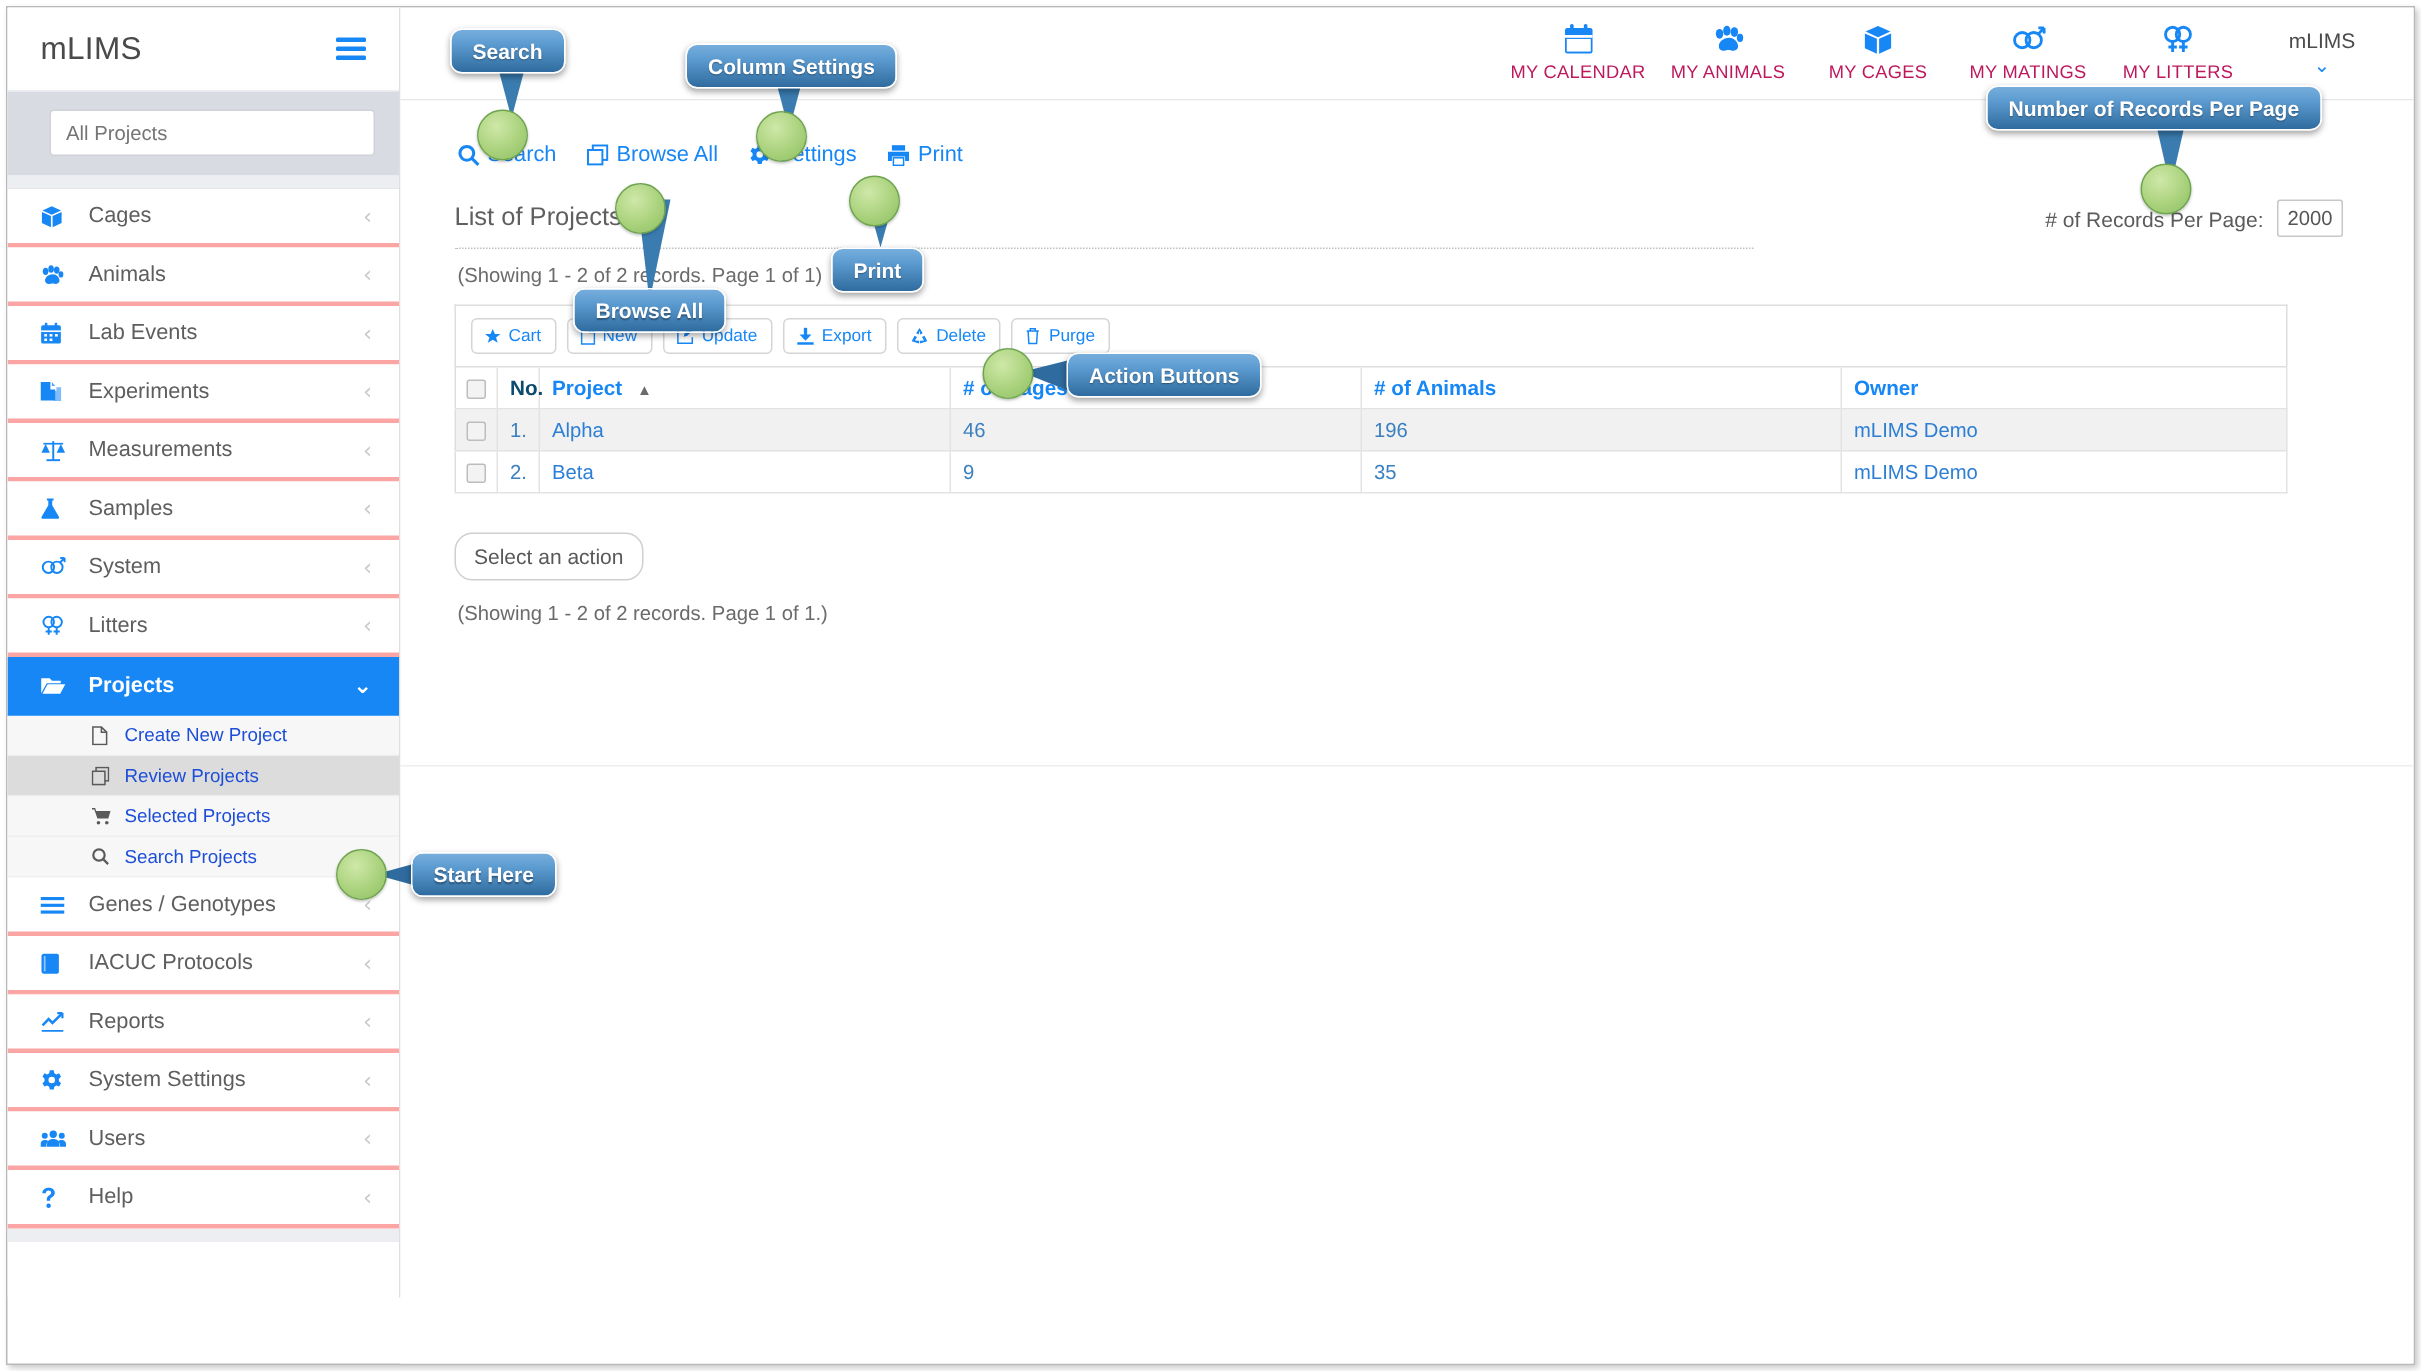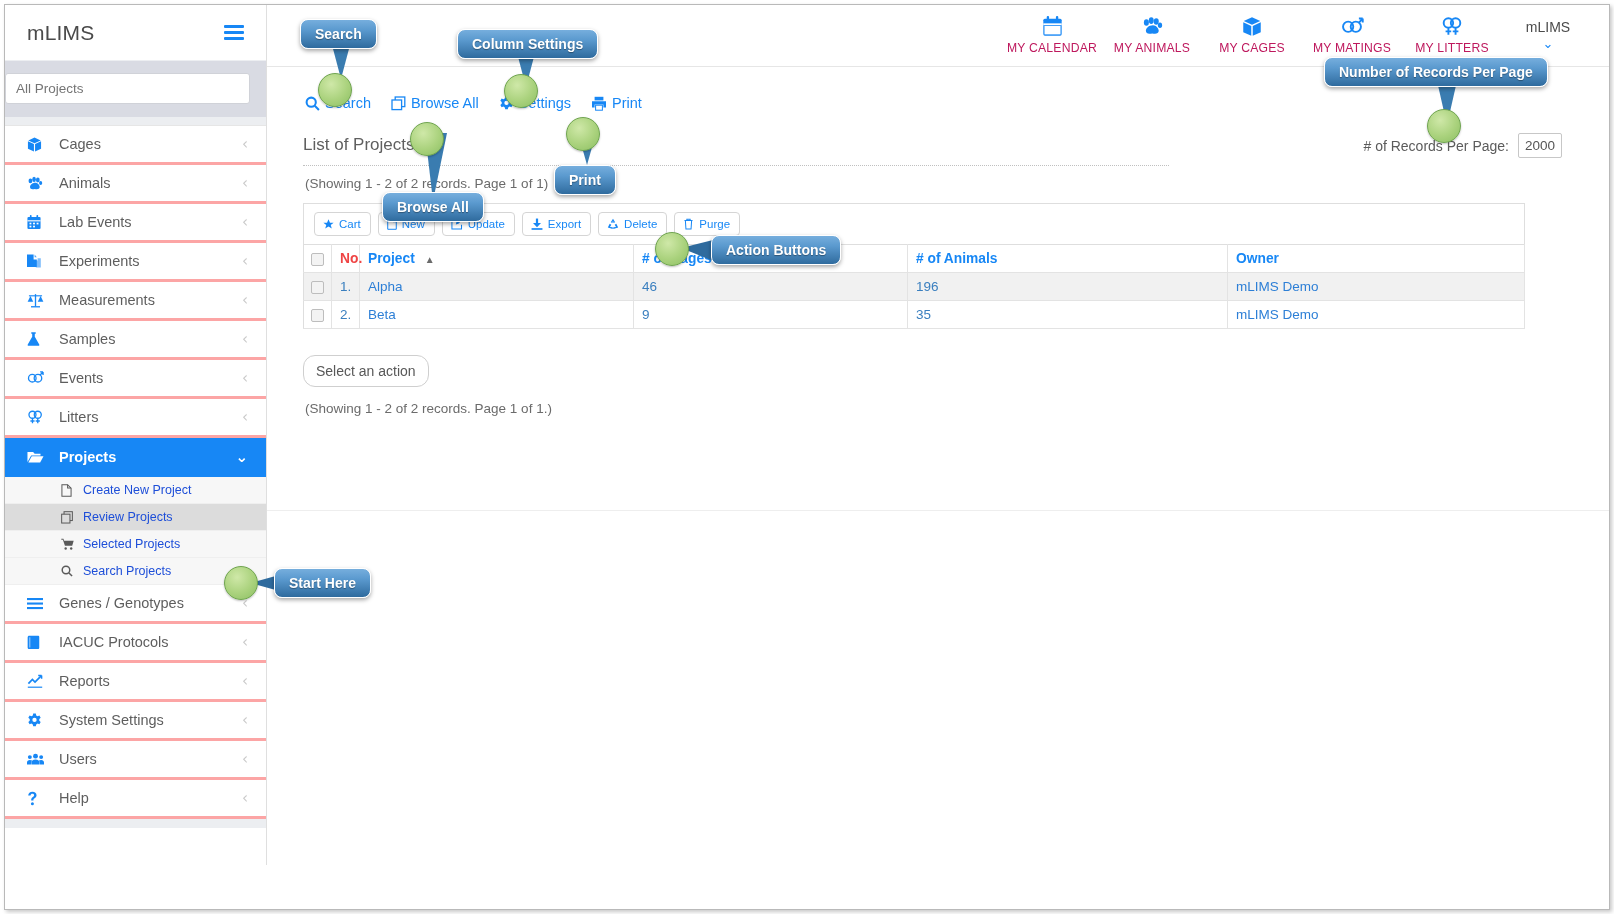--- a/index.html
+++ b/index.html
@@ -36,21 +36,21 @@
     border-bottom: 1px solid #eceef1;
   }
   #brandbar .brand {
     font-size: 21px; color: #4a4a4a; letter-spacing: .2px;
   }
   .hamburger { width: 20px; cursor: pointer; }
   .hamburger i { display:block; height:2.6px; background:#1787f5; margin:3.6px 0; border-radius:1px; }
 
   #searchwrap {
     background: #d9dbe3;
-    padding: 12px 16px 13px 0;
+    padding: 12px 16px 13px 28px;
   }
   #projsearch {
     width: 100%; height: 31px;
     border: 1px solid #d0d2d8; border-radius: 3px;
     background: #fff; color: #a6a8ad;
     font-size: 13.5px; font-family: "Liberation Sans", sans-serif;
     padding: 0 10px; outline: none;
   }
   #searchstrip { height: 8px; background:#eceef1; }
 
@@ -362,21 +362,21 @@
       </div>
 
       <div class="navitem">
         <span class="nicon">
             <svg width="17" height="16" viewBox="0 0 18 16" fill="none" stroke="currentColor" stroke-width="1.4">
               <circle cx="5.6" cy="8.2" r="4"></circle>
               <circle cx="11.6" cy="8.2" r="4"></circle>
               <path d="M13.6 5 17 1.6M17 1.6h-3.1M17 1.6v3.1"></path>
             </svg>
           </span>
-        <span class="nlabel">Events</span>
+        <span class="nlabel">System</span>
         <span class="chev">‹</span>
       </div>
 
       <div class="navitem">
         <span class="nicon">
             <svg width="17" height="16" viewBox="0 0 18 16" fill="none" stroke="currentColor" stroke-width="1.4">
               <circle cx="5.8" cy="5.6" r="3.7"></circle>
               <circle cx="11.4" cy="5.6" r="3.7"></circle>
               <path d="M5.8 9.4v5.2M3.6 12.2h4.4M11.4 9.4v5.2M9.2 12.2h4.4"></path>
             </svg>
@@ -692,21 +692,21 @@
           <col style="width:274px">
         <col style="width:274px">
           <col style="width:320px">
           <col>
       </colgroup>
       <thead>
         <tr>
           <th class="cbcol">
             <span class="cb"></span>
           </th>
-          <th class="nocol" style="color:#ef4444">No.</th>
+          <th class="nocol" style="color:#0c4a6e">No.</th>
           <th>
             <span>Project</span>
             <span class="sortarrow">▲</span>
           </th>
           <th># of Cages</th>
           <th># of Animals</th>
           <th>Owner</th>
         </tr>
       </thead>
       <tbody>

